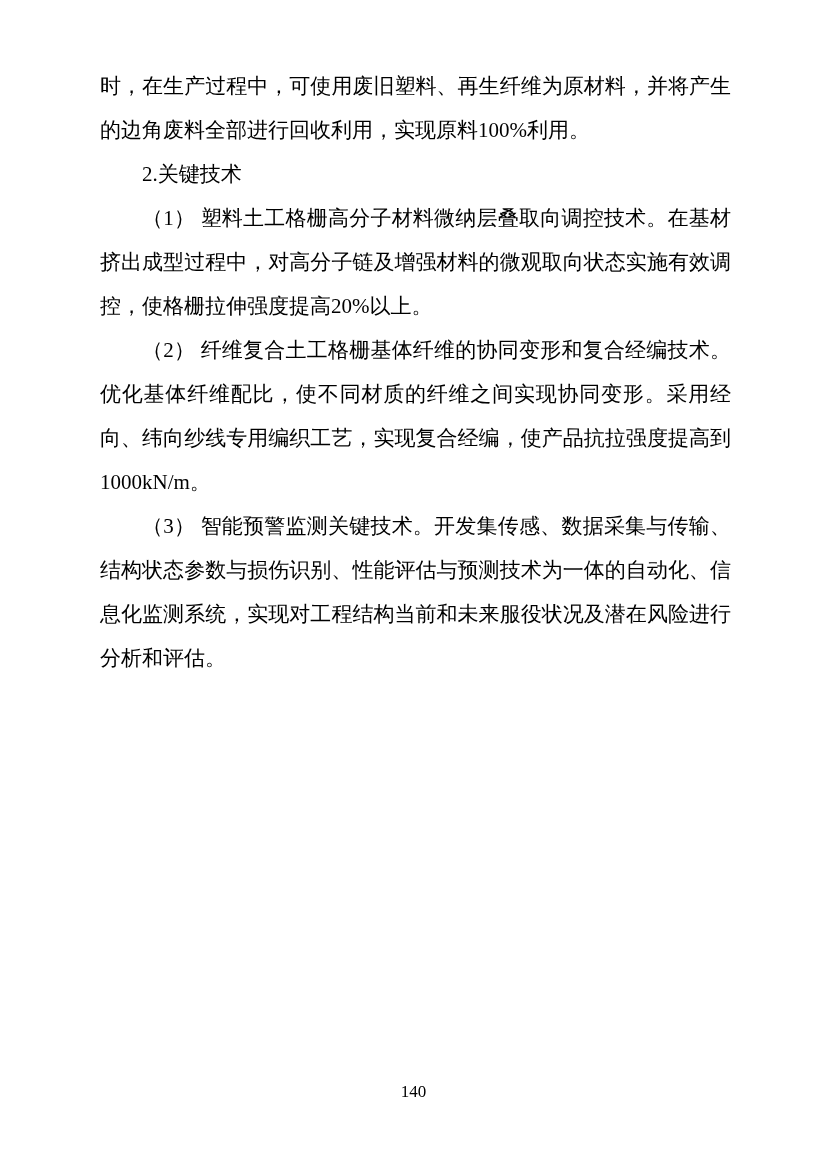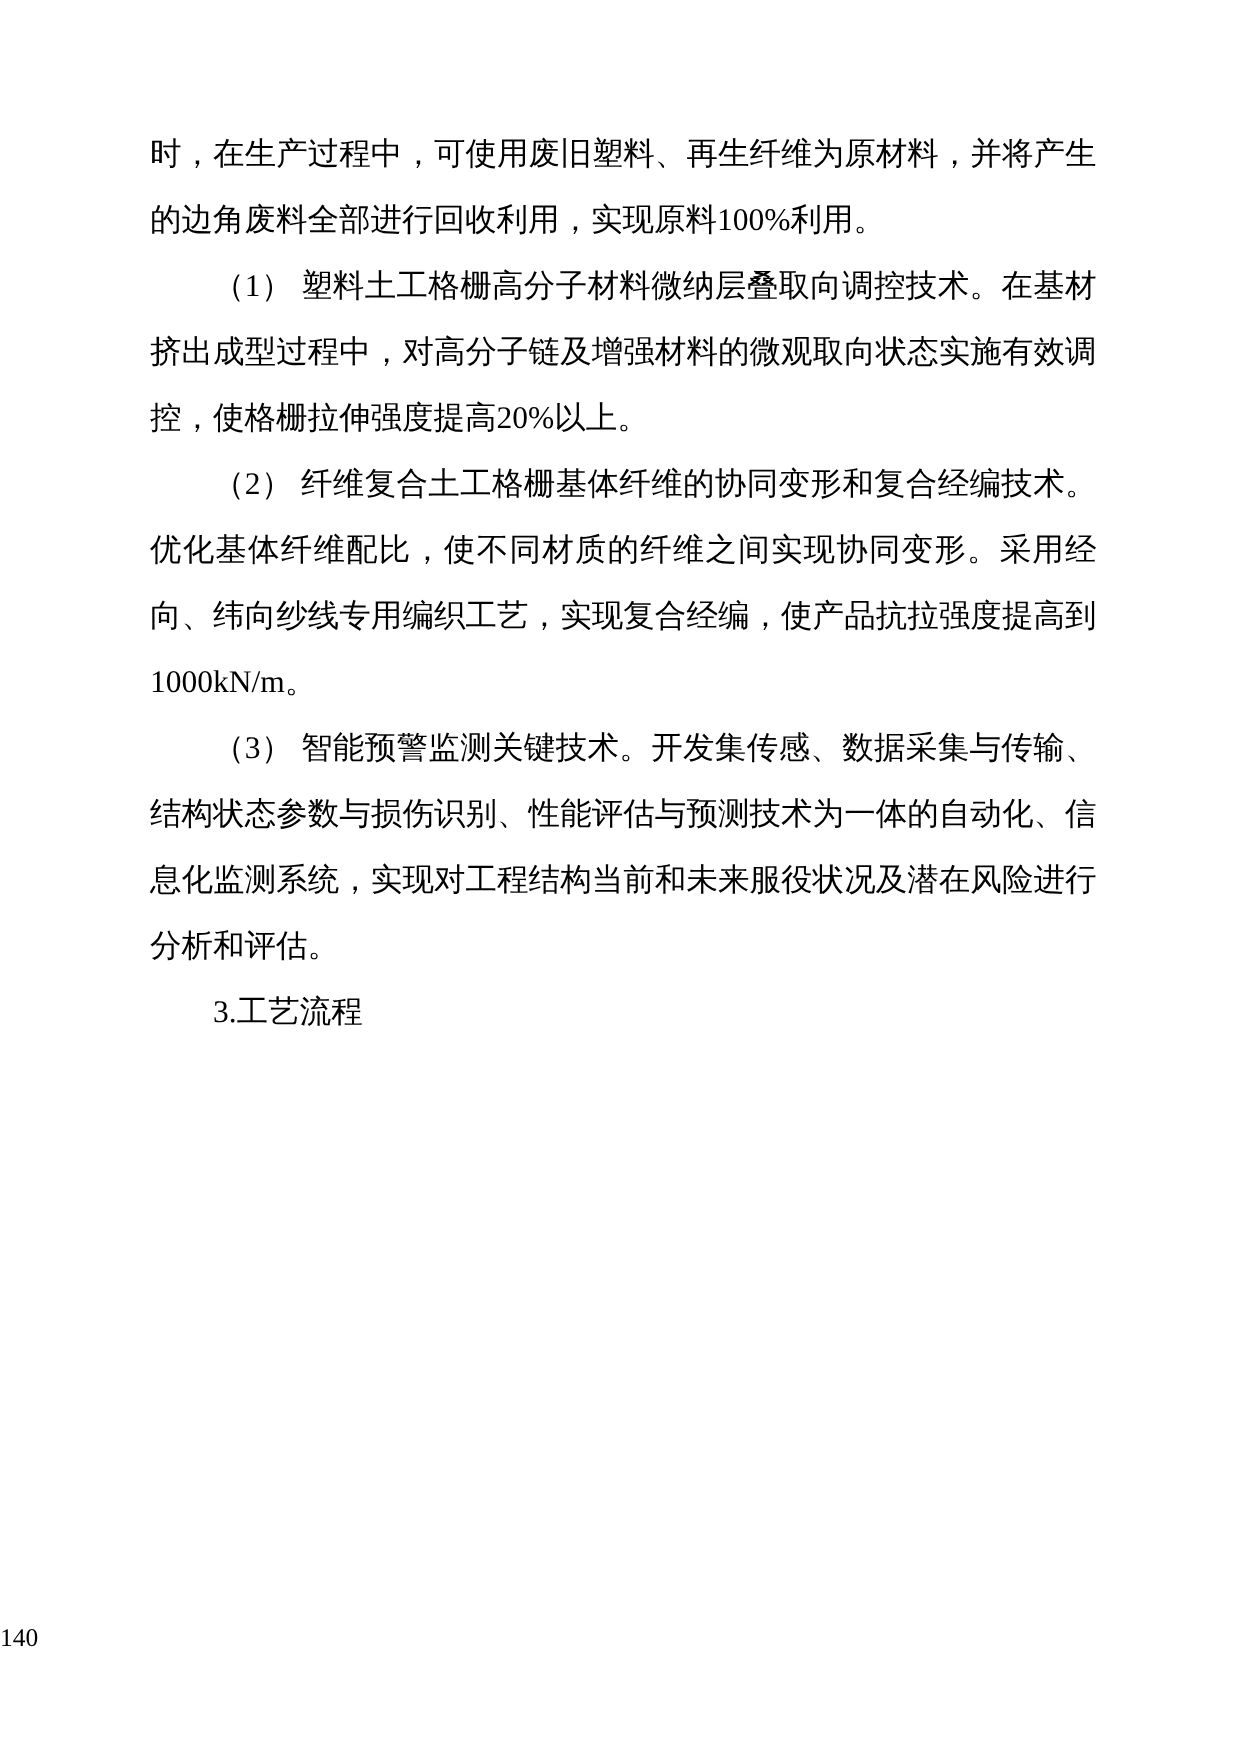--- a/index.html
+++ b/index.html
@@ -12,48 +12,49 @@
     width: 827px;
     height: 1169px;
     background: #ffffff;
     overflow: hidden;
     font-family: "Liberation Serif", "DejaVu Serif", serif;
     color: #000000;
   }
   .content {
     position: absolute;
     left: 100px;
-    top: 80px;
+    top: 64px;
     width: 631px;
   }
   .para {
     margin: 0;
     font-size: 21px;
     line-height: 44px;
     text-align: justify;
     text-justify: inter-character;
     word-break: break-all;
   }
   .indent {
     text-indent: 2em;
   }
   .footer {
     position: absolute;
     left: 0;
     top: 1081px;
     width: 827px;
+    text-align: center;
     font-size: 17px;
     line-height: 22px;
   }
 </style>
 </head>
 <body>
 
 <div class="page">
   <div class="content">
     <p class="para">时，在生产过程中，可使用废旧塑料、再生纤维为原材料，并将产生的边角废料全部进行回收利用，实现原料100%利用。</p>
+    <p class="para indent">2.关键技术</p>
     <p class="para indent">（1） 塑料土工格栅高分子材料微纳层叠取向调控技术。在基材挤出成型过程中，对高分子链及增强材料的微观取向状态实施有效调控，使格栅拉伸强度提高20%以上。</p>
     <p class="para indent">（2） 纤维复合土工格栅基体纤维的协同变形和复合经编技术。优化基体纤维配比，使不同材质的纤维之间实现协同变形。采用经向、纬向纱线专用编织工艺，实现复合经编，使产品抗拉强度提高到1000kN/m。</p>
     <p class="para indent">（3） 智能预警监测关键技术。开发集传感、数据采集与传输、结构状态参数与损伤识别、性能评估与预测技术为一体的自动化、信息化监测系统，实现对工程结构当前和未来服役状况及潜在风险进行分析和评估。</p>
-    <p class="para indent">3.工艺流程</p>
   </div>
   <div class="footer">140</div>
 </div>
 
 </body></html>

